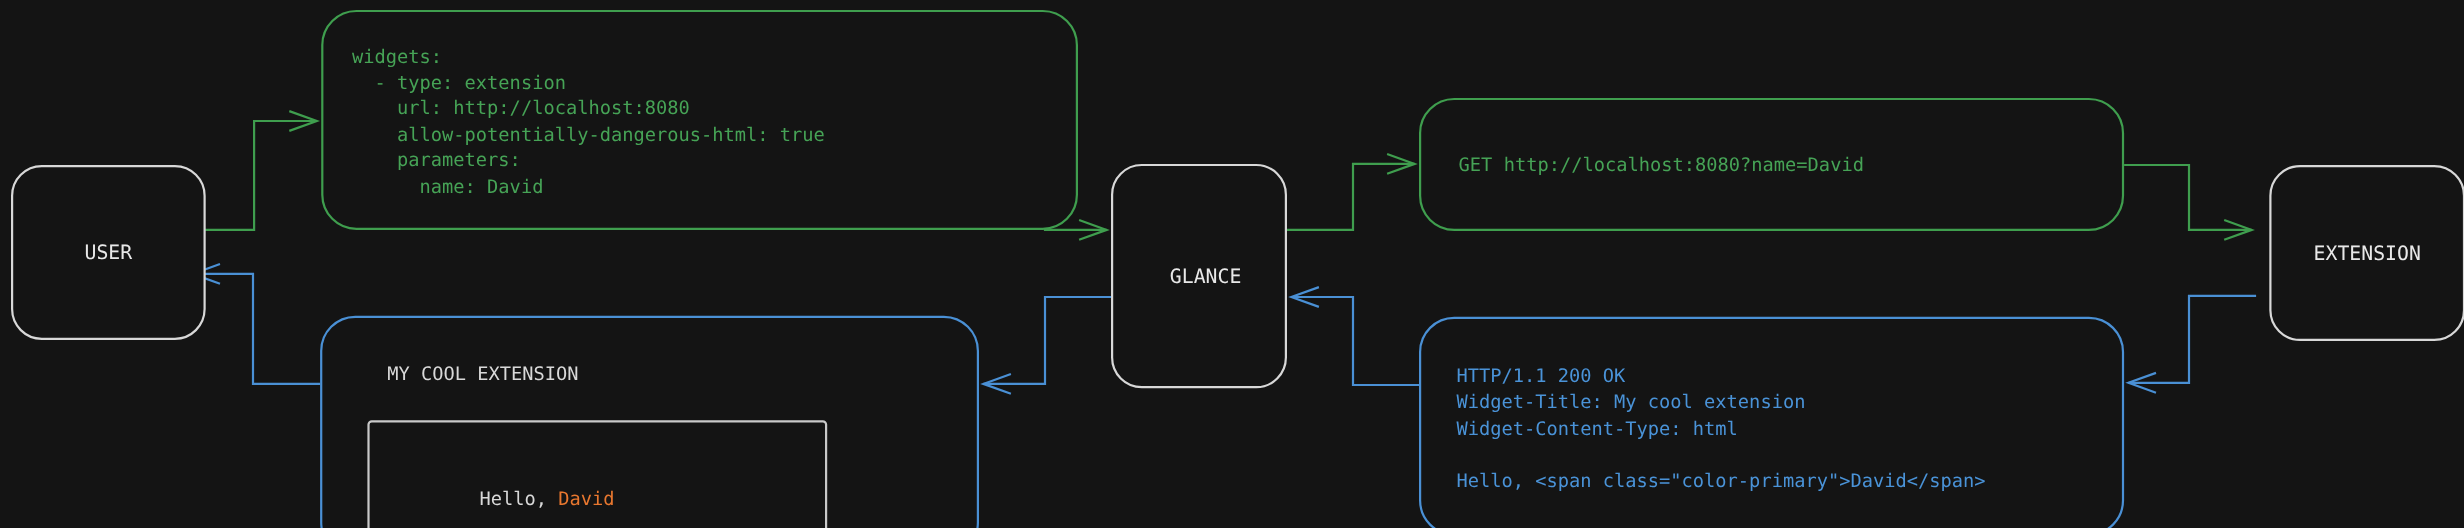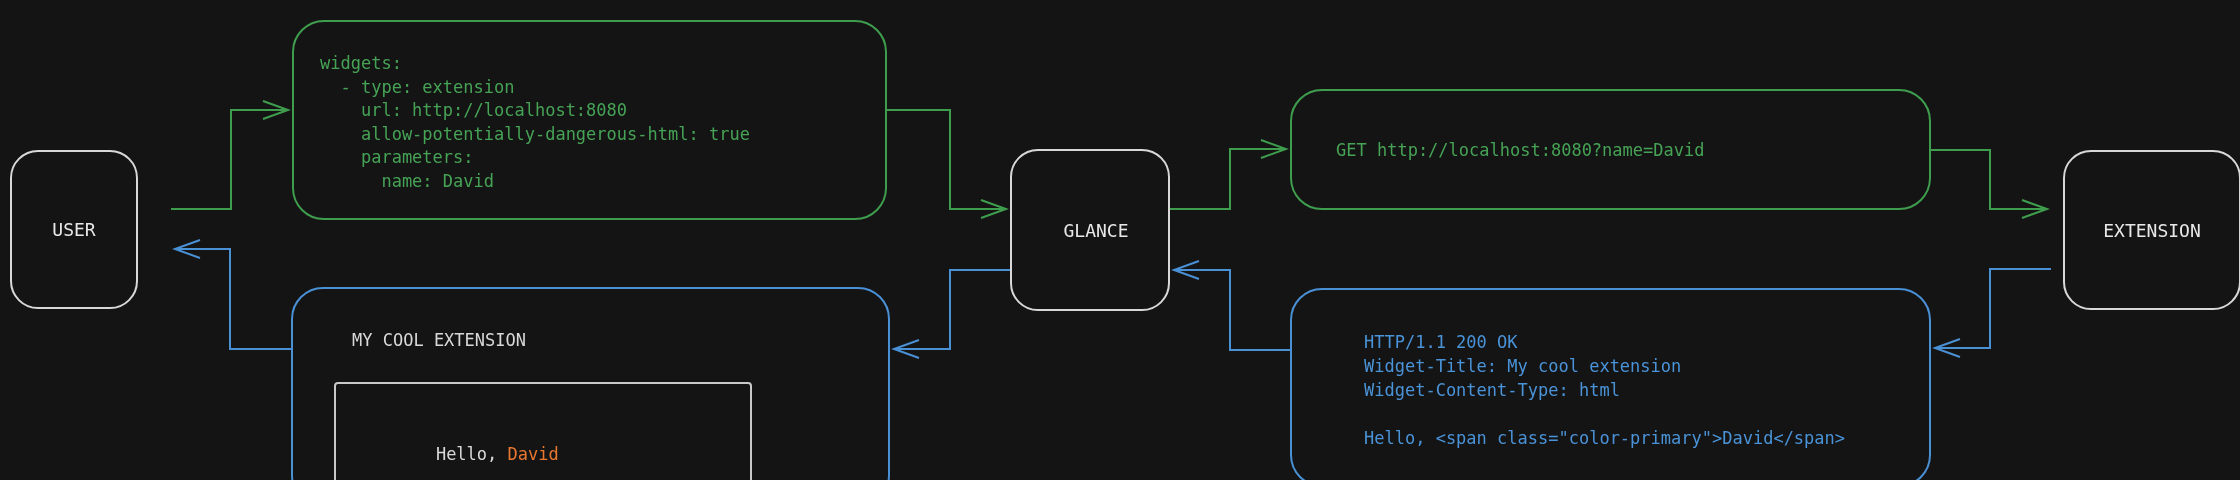--- a/index.html
+++ b/index.html
@@ -30,49 +30,49 @@
     border: 2px solid #d8d8d8;
     border-radius: 28px;
     background: #141414;
     display: flex;
     align-items: center;
     justify-content: center;
     color: #e8e8e8;
     font-size: 18px;
     box-sizing: border-box;
   }
-  #node-user      { left: 10px;   top: 150px; width: 128px; height: 159px; }
-  #node-glance    { left: 1010px; top: 149px; width: 160px; height: 162px; padding-left: 12px; }
+  #node-user      { left: 10px;   top: 150px; width: 177px; height: 159px; }
+  #node-glance    { left: 1010px; top: 149px; width: 160px; height: 204px; padding-left: 12px; }
   #node-extension { left: 2051px; top: 150px; width: 178px; height: 160px; margin-left: 12px; }
 
   .msgbox {
     position: absolute;
     border-radius: 32px;
     background: #141414;
     box-sizing: border-box;
     font-size: 17px;
   }
   .msgbox.green { border: 2px solid #3f9e4e; color: #46a356; }
   .msgbox.blue  { border: 2px solid #4a90d5; color: #4a93d8; margin-top: 38px; }
 
-  #box-config   { left: 292px; top: 9px;   width: 595px; height: 200px; margin-top: 11px; }
+  #box-config   { left: 292px; top: 9px;   width: 688px; height: 200px; }
   #box-request  { left: 1290px; top: 89px; width: 641px; height: 121px;
                   display: flex; align-items: center; }
   #box-response { left: 1290px; top: 250px; width: 641px; height: 199px; }
   #box-preview  { left: 291px; top: 249px; width: 599px; height: 220px; }
 
   .msgbox pre {
     margin: 0;
     font: inherit;
     white-space: pre;
     color: inherit;
   }
   #box-config pre   { padding: 30px 0 0 26px; line-height: 23.5px; }
-  #box-request pre  { padding-left: 44px; line-height: 24px; }
-  #box-response pre { padding: 40px 0 0 72px; line-height: 24px; }
+  #box-request pre  { padding-left: 34px; line-height: 24px; }
+  #box-response pre { padding: 40px 0 0 32px; line-height: 24px; }
 
   .preview-title {
     position: absolute;
     left: 59px; top: 41px;
     color: #d9d9d9;
     white-space: pre;
   }
   .preview-inner {
     position: absolute;
     left: 41px; top: 93px;

